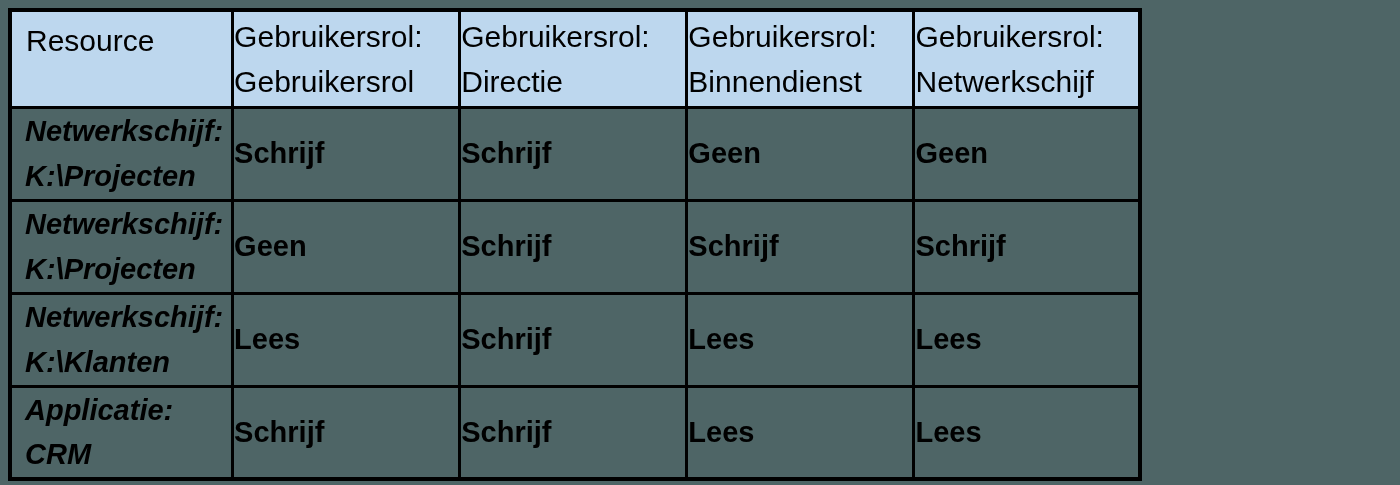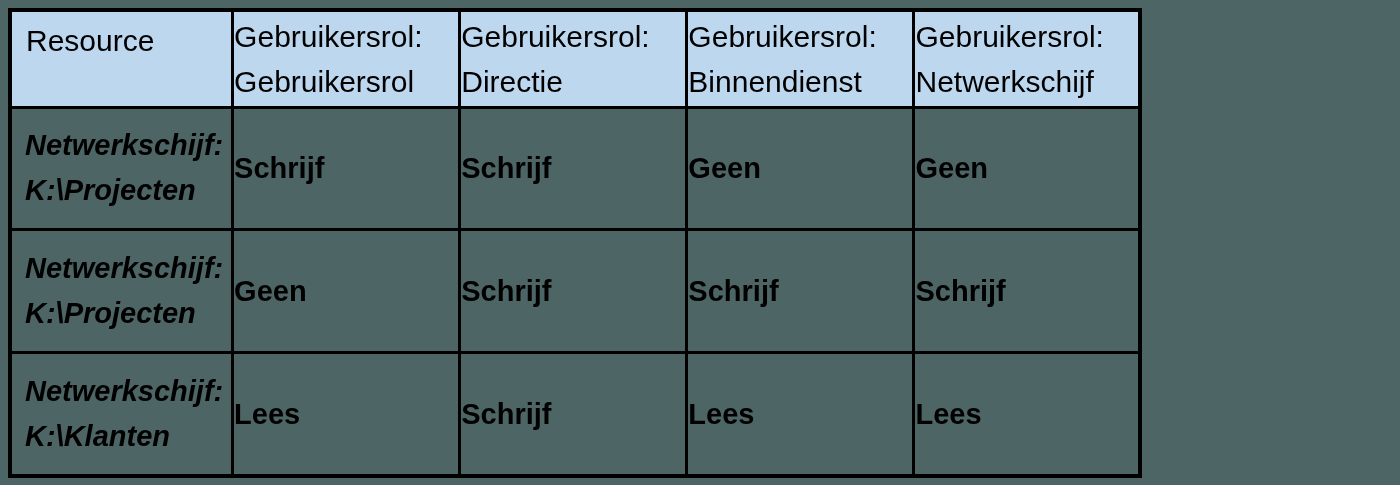--- a/index.html
+++ b/index.html
@@ -123,15 +123,25 @@
       <tr>
         <td class="resource-cell">
           <div>Netwerkschijf:</div>
           <div>K:\Klanten</div>
         </td>
         <td class="value-cell">Lees</td>
         <td class="value-cell">Schrijf</td>
         <td class="value-cell">Lees</td>
         <td class="value-cell">Lees</td>
       </tr>
+      <tr>
+        <td class="resource-cell">
+          <div>Applicatie:</div>
+          <div>CRM</div>
+        </td>
+        <td class="value-cell">Schrijf</td>
+        <td class="value-cell">Schrijf</td>
+        <td class="value-cell">Lees</td>
+        <td class="value-cell">Lees</td>
+      </tr>
     </tbody>
   </table>
 </div>
 
 </body></html>

